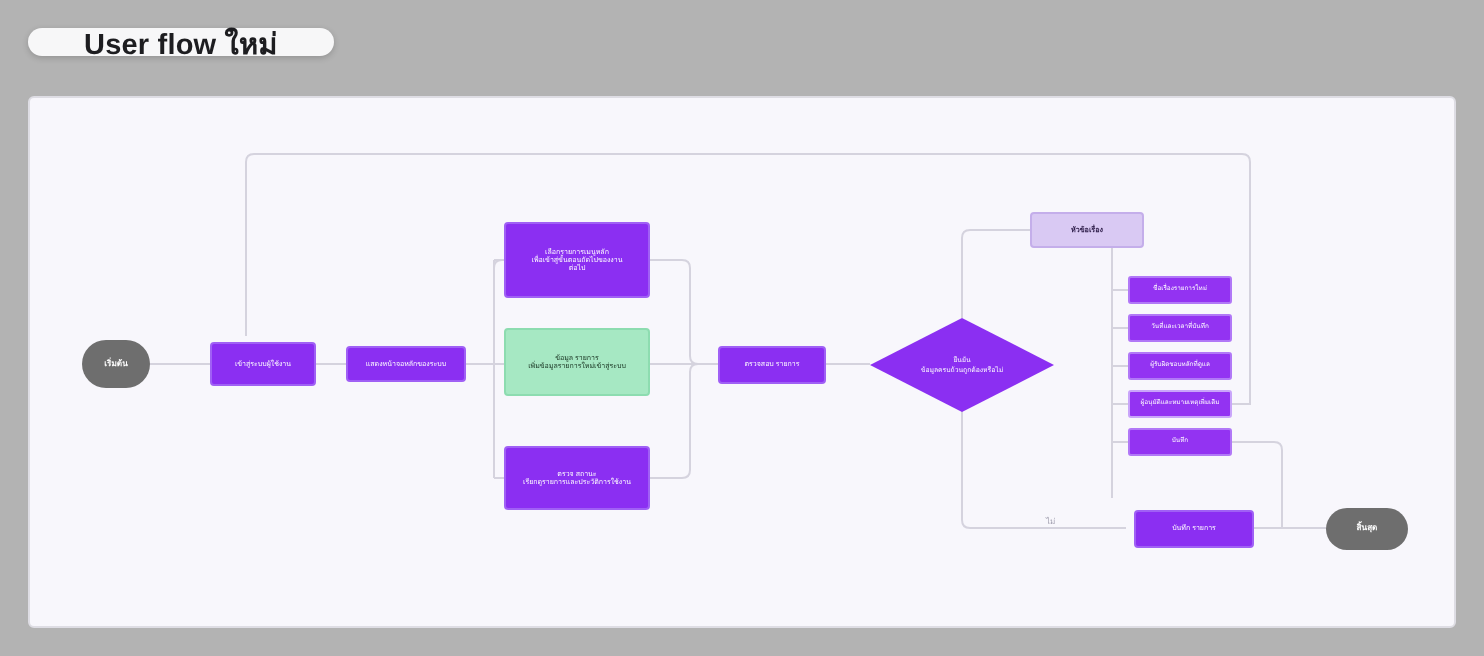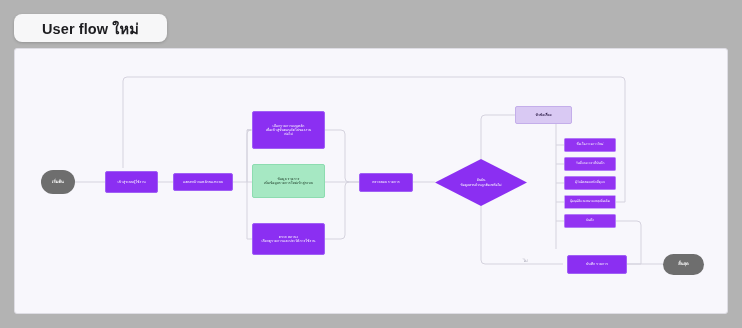--- a/index.html
+++ b/index.html
@@ -14,21 +14,21 @@
     background: #b3b3b3;
     font-family: "Liberation Sans", sans-serif;
     position: relative;
   }
 
   
   #title-pill {
     position: absolute;
     left: 14px;
     top: 14px;
-    height: 28px;
+    height: 14px;
     padding: 0 28px;
     background: #f7f7f8;
     border-radius: 8px;
     display: flex;
     align-items: center;
     box-shadow: 0 1px 3px rgba(0,0,0,0.18);
     z-index: 30;
   }
   #title-pill span {
     font-size: 14.5px;

